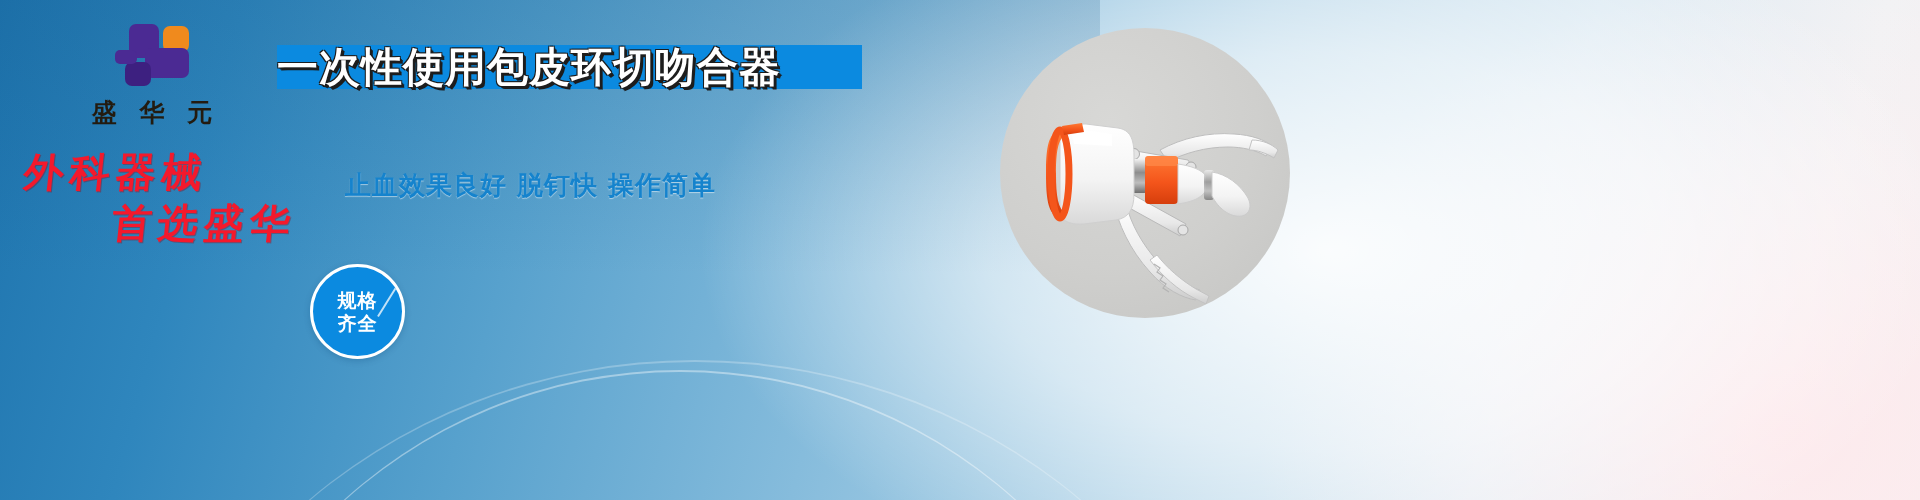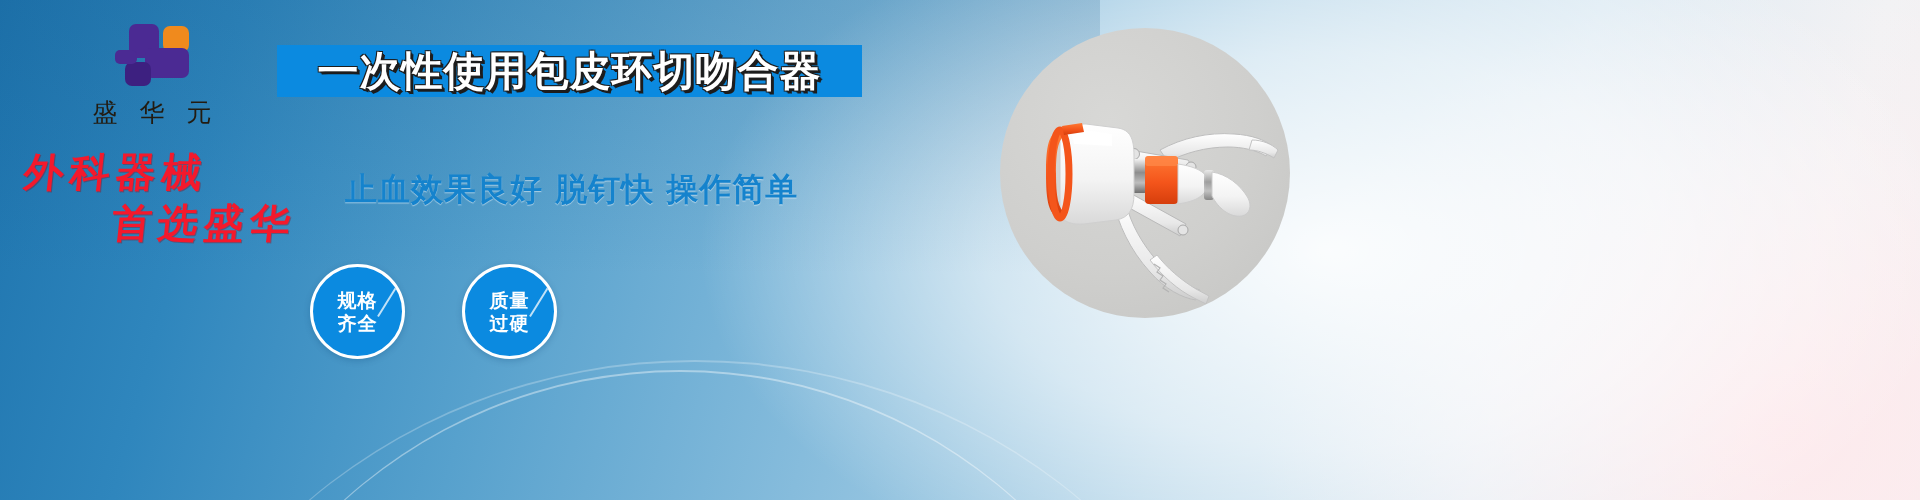--- a/index.html
+++ b/index.html
@@ -43,30 +43,30 @@
   #logo-block { position:absolute; left:62px; top:24px; width:180px; text-align:center; }
   .logo-mark { position:relative; width:74px; height:66px; margin:0 auto; }
   .lm { position:absolute; border-radius:7px; }
   .lm-a { left:14px; top:0;    width:30px; height:34px; background:#4b2a93; }
   .lm-b { left:48px; top:2px;  width:26px; height:26px; background:#f08a1d; }
   .lm-c { left:30px; top:24px; width:44px; height:30px; background:#4b2a93; }
   .lm-d { left:10px; top:38px; width:26px; height:24px; background:#3d2080; }
   .lm-e { left:0;    top:26px; width:22px; height:14px; background:#4b2a93; border-radius:5px; }
   .logo-name {
     margin-top:6px;
-    font-size:25px; font-weight:normal; letter-spacing:7px;
+    font-size:25px; font-weight:bold; letter-spacing:7px;
     color:#231b10; text-indent:7px;
     font-family:"DejaVu Sans","Liberation Sans",sans-serif;
   }
 
   
   #title-bar {
-    position:absolute; left:277px; top:45px; width:585px; height:52px;
+    position:absolute; left:277px; top:45px; width:585px; height:44px;
     background:#0b8ae0;
-    display:flex; align-items:center; justify-content:center;
+    display:flex; align-items:center; 
   }
   #title-bar .title-text {
     font-size:41px; font-weight:bold; color:#ffffff; letter-spacing:1px;
     font-family:"DejaVu Sans","Liberation Sans",sans-serif;
     text-shadow:
       2px 2px 0 #1d1d1d, 3px 3px 0 #1d1d1d,
       -1px 1px 0 #1d1d1d, 1px -1px 0 #1d1d1d,
       -1px -1px 0 #1d1d1d, 1px 1px 0 #1d1d1d;
     white-space:nowrap;
   }
@@ -79,28 +79,28 @@
     font-size:40px; letter-spacing:6px; line-height:1.02;
     transform:skewX(-6deg);
     text-shadow:1px 1px 0 rgba(150,0,10,.35);
     white-space:nowrap;
   }
   .red-line.l2 { margin-left:88px; margin-top:10px; }
 
   
   #subtitle {
     position:absolute; left:345px; top:168px;
-    font-size:32px; font-weight:bold; color:#1583cd; letter-spacing:1px;
+    font-size:26px; font-weight:bold; color:#1583cd; letter-spacing:1px;
     font-family:"DejaVu Sans","Liberation Sans",sans-serif;
     white-space:nowrap;
     text-shadow:0 1px 1px rgba(255,255,255,.5);
   }
 
   
-  #features { position:absolute; left:310px; top:264px; display:flex; gap:57px;justify-content:space-between; }
+  #features { position:absolute; left:310px; top:264px; display:flex; gap:18px;justify-content:space-between; }
   .feature {
     position:relative;
     width:95px; height:95px; border-radius:50%;
     background:#0b8ae0;
     border:3px solid #ffffff;
     box-shadow:0 2px 6px rgba(0,60,110,.22);
     display:flex; flex-direction:column; align-items:center; justify-content:center;
     overflow:hidden;
   }
   .feature .slash {
@@ -153,25 +153,20 @@
   </div>
 
   <div id="subtitle">止血效果良好 脱钉快 操作简单</div>
 
   <div id="features">
     <div class="feature">
       <span class="slash"></span>
       <span class="fline">规格</span>
       <span class="fline">齐全</span>
     </div>
-    <div class="feature">
-      <span class="slash"></span>
-      <span class="fline">质量</span>
-      <span class="fline">过硬</span>
-    </div>
   </div>
 
   <div id="product" title="一次性使用包皮环切吻合器 产品图">
     <svg viewBox="0 0 290 290">
       <defs>
         <linearGradient id="wh" x1="0" y1="0" x2="0" y2="1">
           <stop offset="0%" stop-color="#ffffff"></stop>
           <stop offset="55%" stop-color="#f4f4f4"></stop>
           <stop offset="100%" stop-color="#d9d9d9"></stop>
         </linearGradient>

